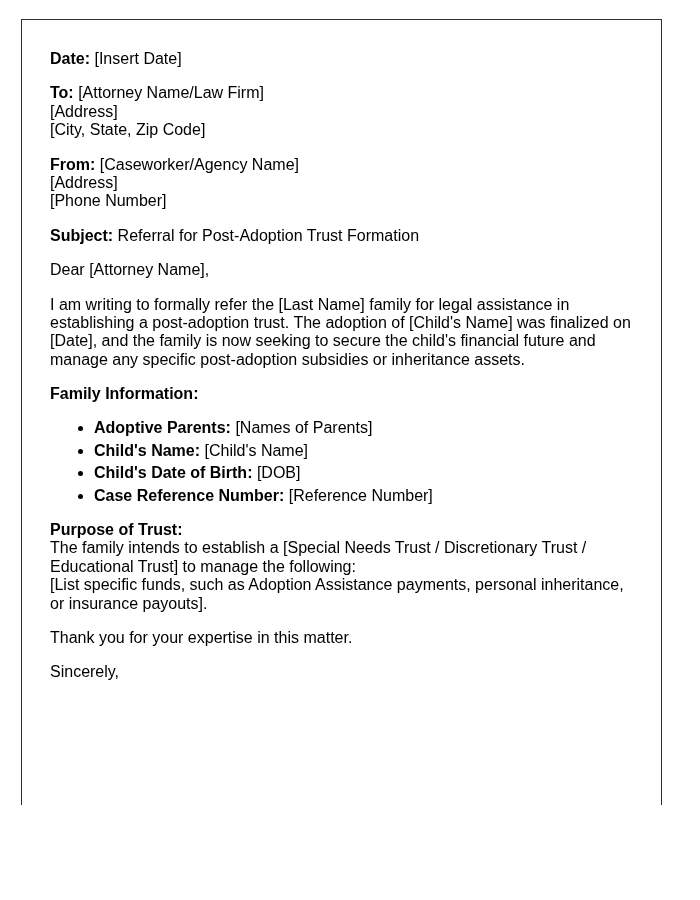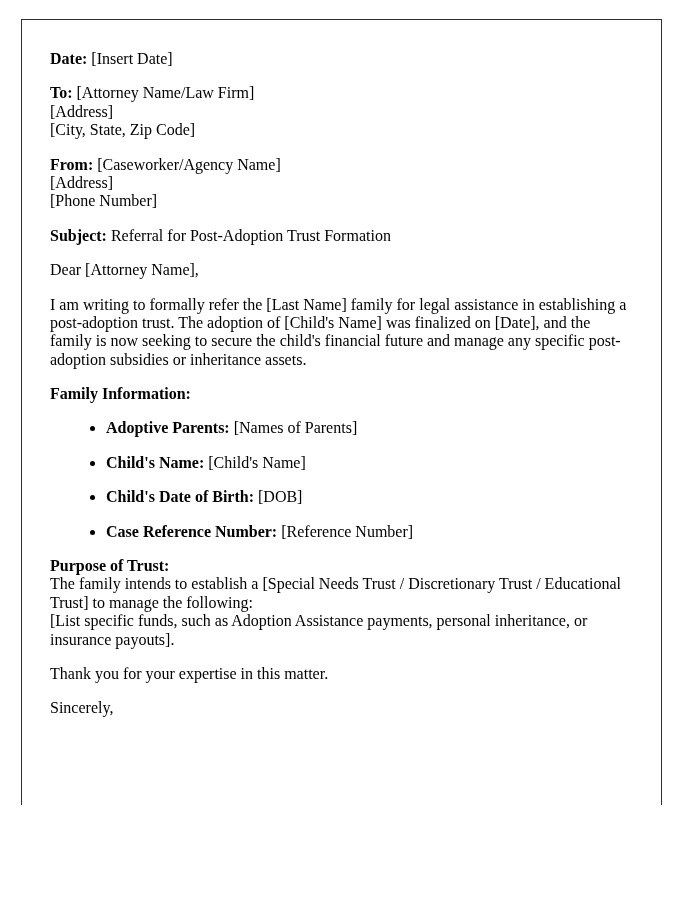--- a/index.html
+++ b/index.html
@@ -6,21 +6,21 @@
     margin: 0;
     padding: 0;
     background: #ffffff;
   }
   .page {
     position: relative;
     width: 700px;
     height: 900px;
     background: #ffffff;
     overflow: hidden;
-    font-family: Liberation Serif, serif;
+    font-family: Liberation Sans, sans-serif;
     color: #000000;
   }
   .letter-box {
     position: absolute;
     left: 21px;
     top: 19px;
     width: 641px;
     height: 786px;
     box-sizing: border-box;
     border: 1px solid #2f2f2f;
@@ -37,21 +37,21 @@
     margin-top: 0;
   }
   .b {
     font-weight: bold;
   }
   ul.family-list {
     margin: 16px 0;
     padding-left: 40px;
   }
   ul.family-list li {
-    margin: 16px;
+    margin: 4px;
   }
 </style>
 </head>
 <body>
 
 <div class="page">
   <div class="letter-box">
 
     <p><span class="b">Date:</span> <span>[Insert Date]</span></p>
 

